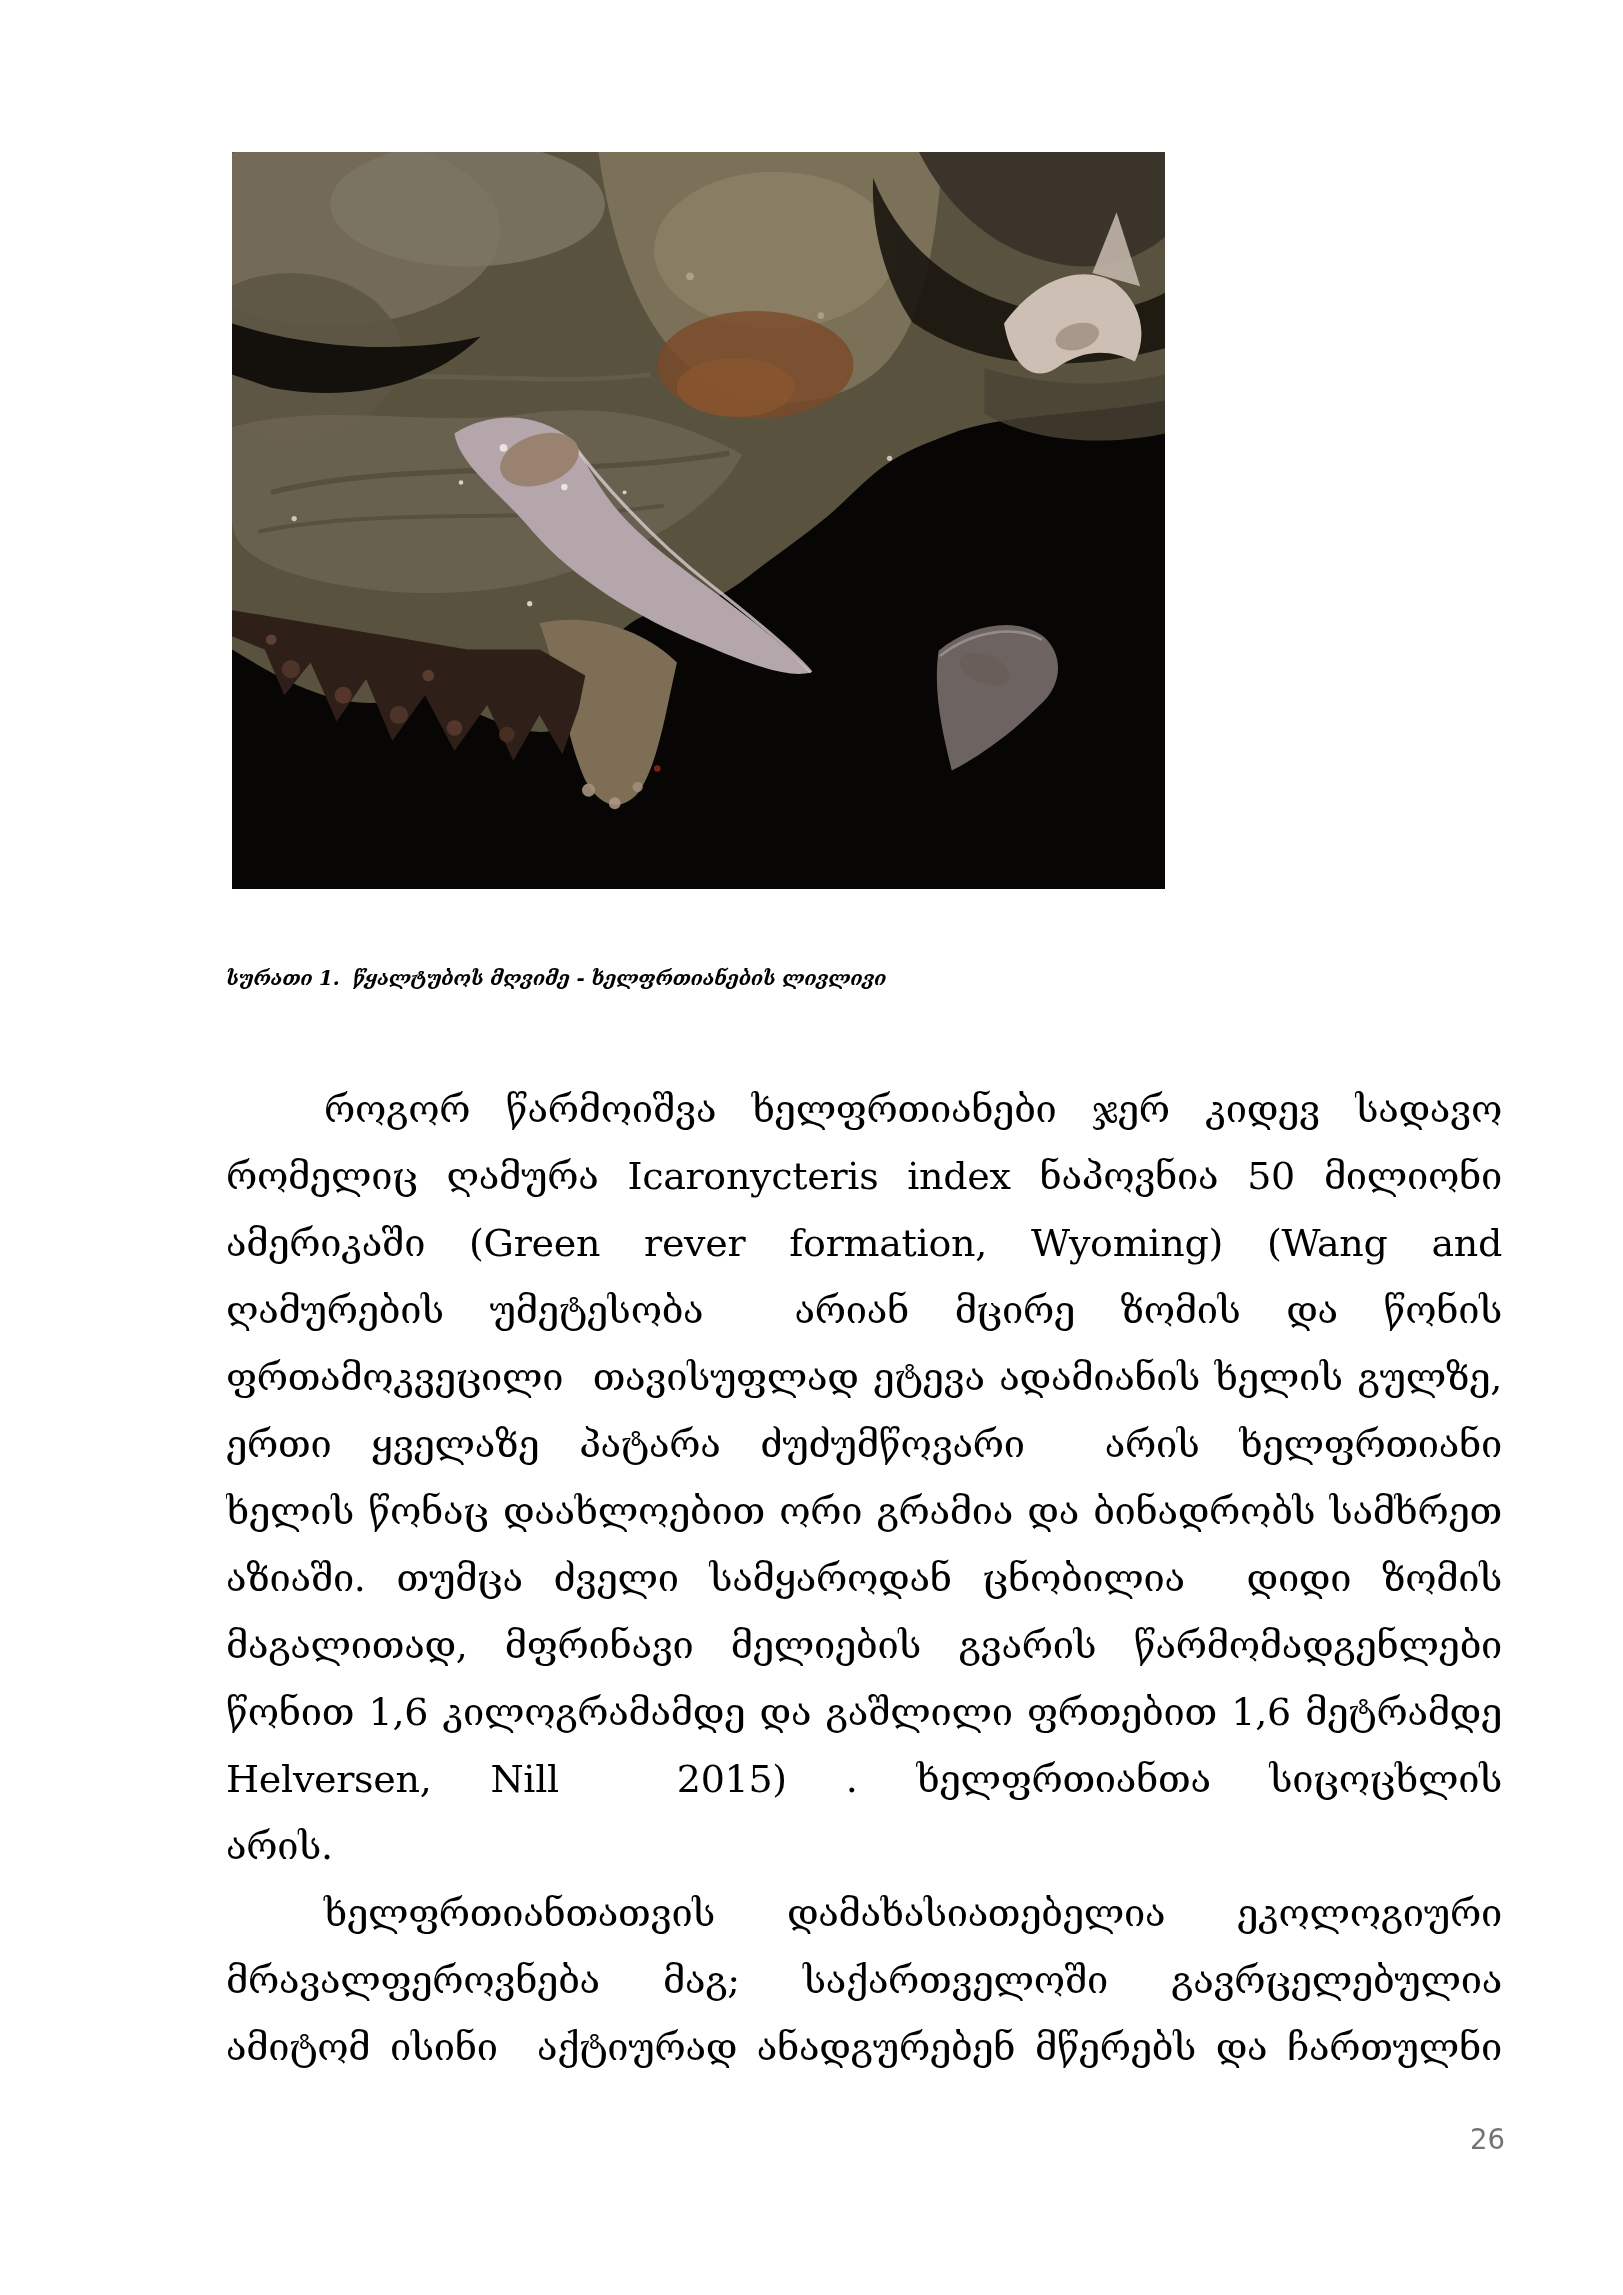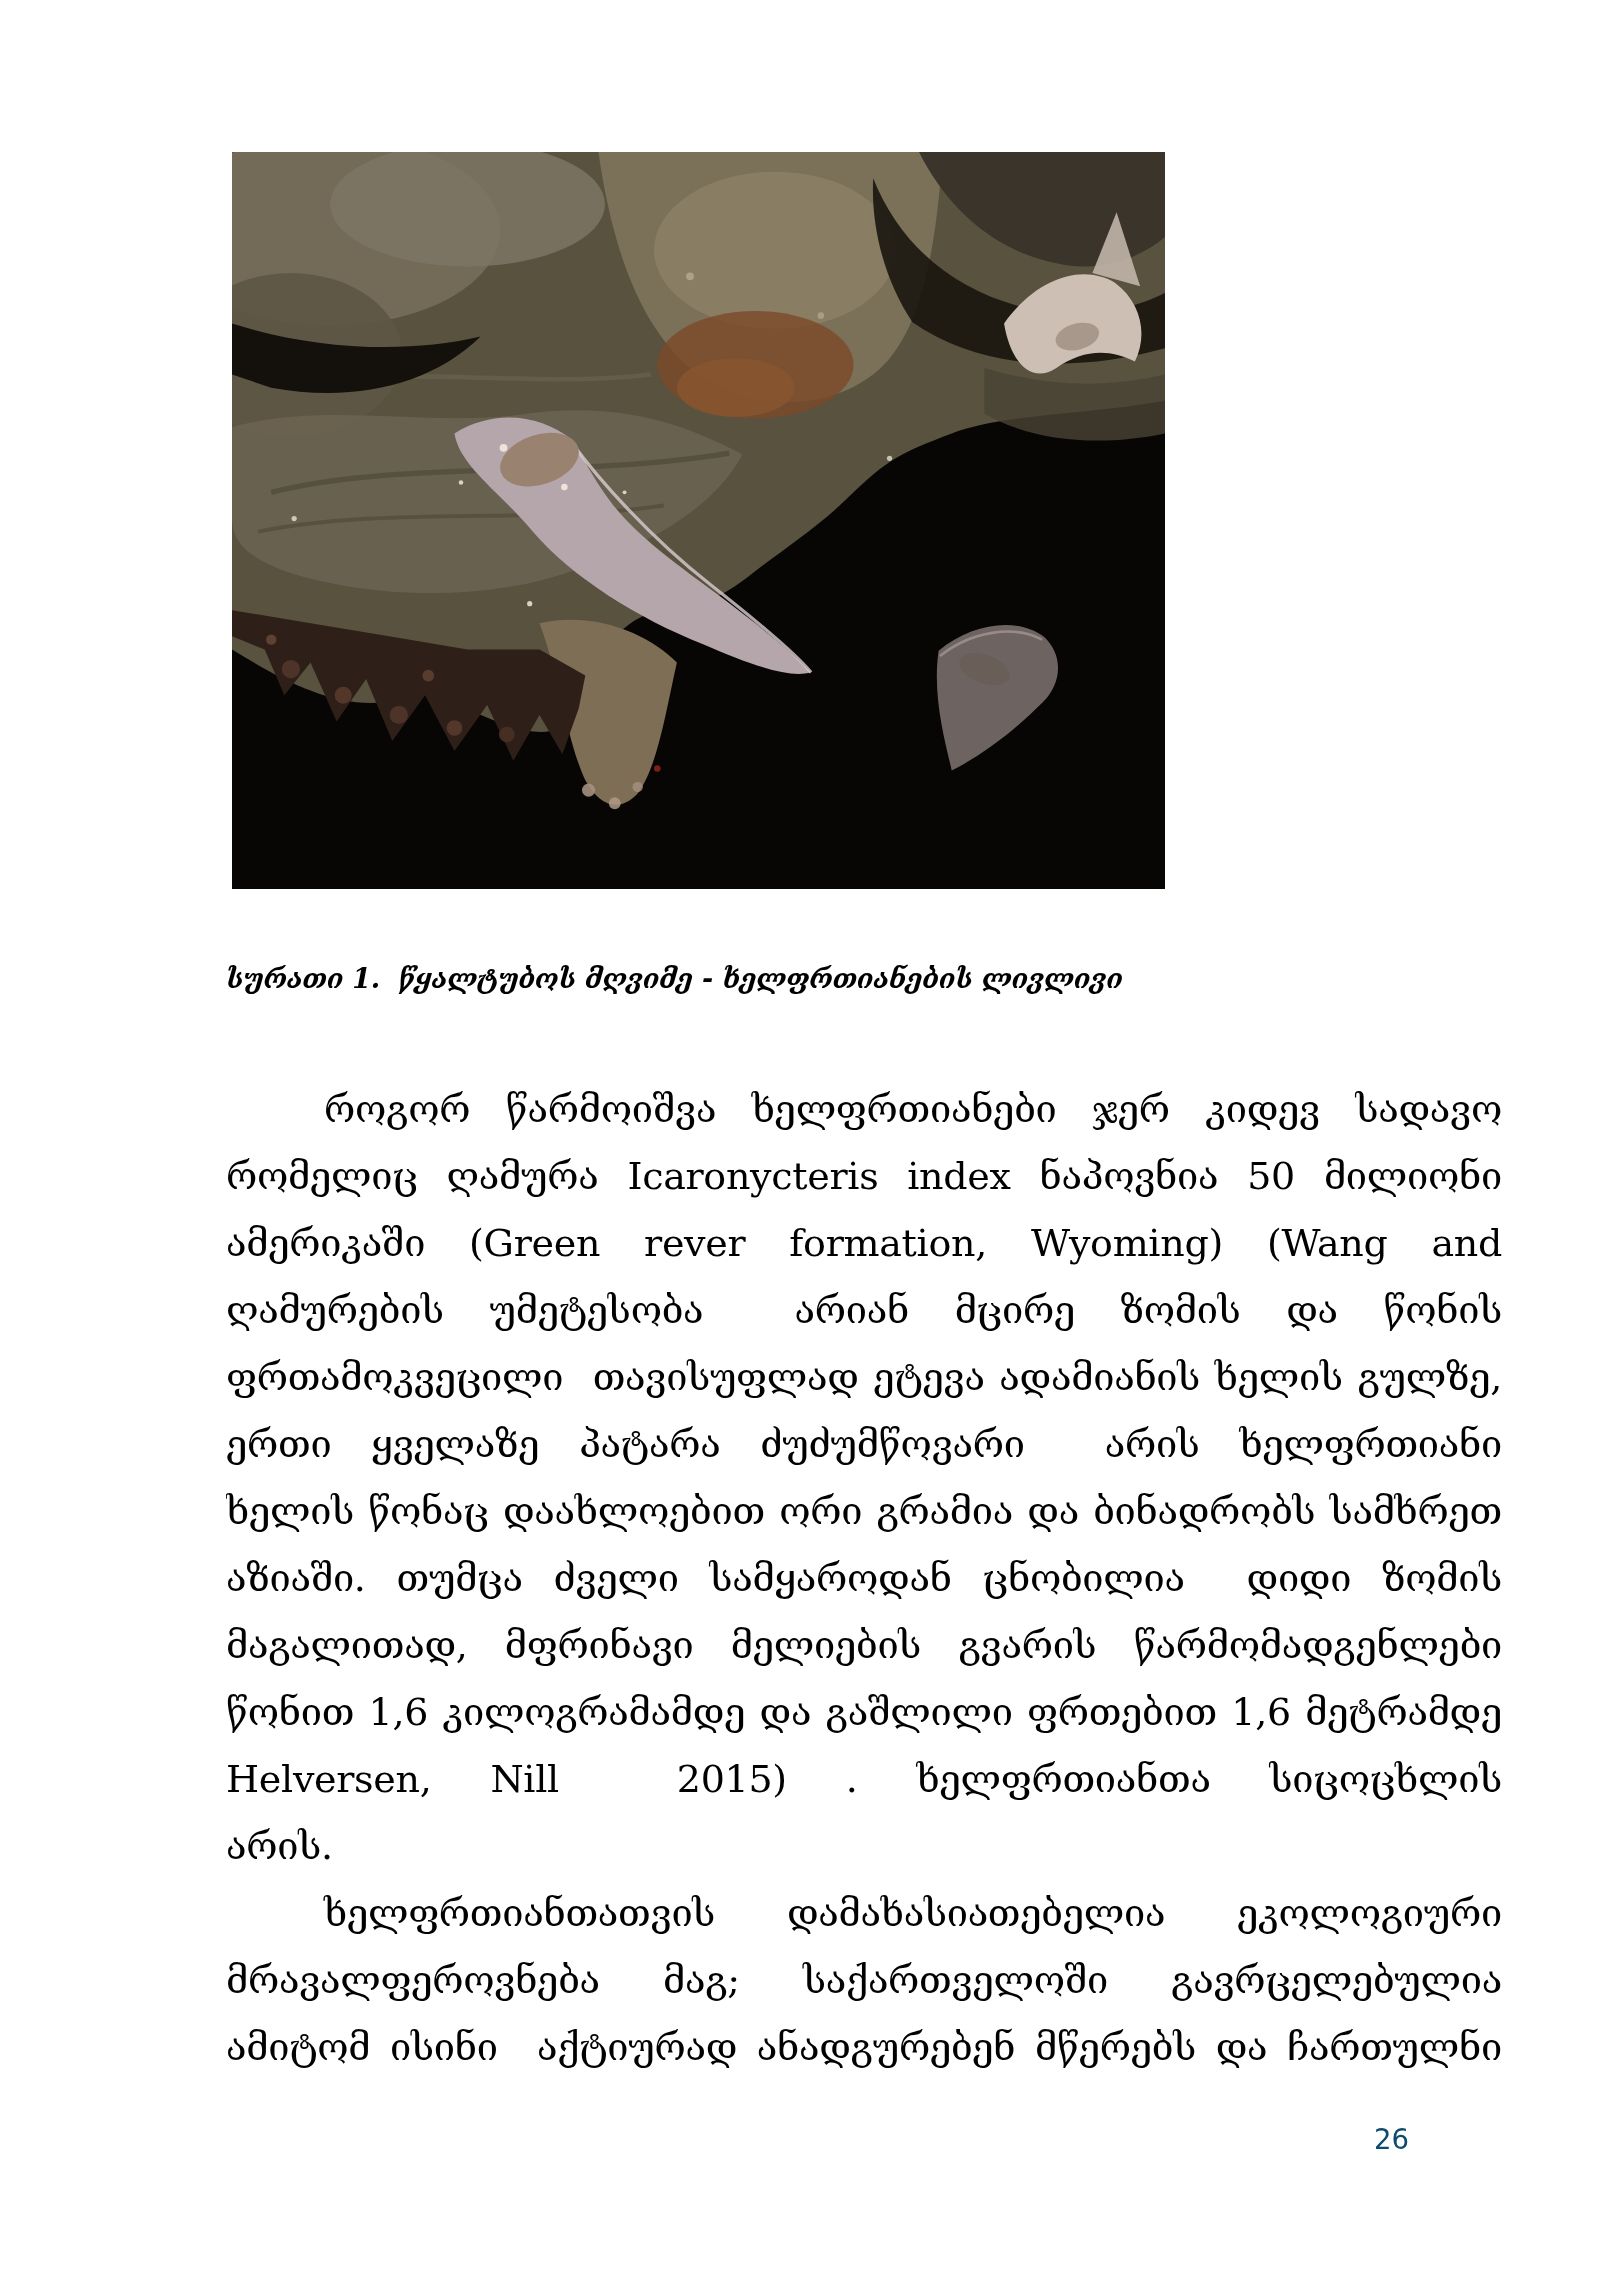--- a/index.html
+++ b/index.html
@@ -11,42 +11,42 @@
     color:#000;
     overflow:hidden;
   }
   .photo{
     position:absolute;left:232px;top:152px;width:933px;height:737px;
     background:#060504;
   }
   .photo svg{display:block;width:100%;height:100%;}
   .caption{
     position:absolute;left:226px;top:959px;width:1276px;
-    font-style:italic;font-weight:bold;font-size:27px;line-height:39px;
+    font-style:italic;font-weight:bold;font-size:20px;line-height:39px;
     text-align:left;
     letter-spacing:-0.3px;
   }
   .body-text{
     position:absolute;left:226px;top:1076px;width:1276px;
   }
   .line{
     height:67px;line-height:67px;
     font-size:38px;letter-spacing:-0.3px;
     text-align:justify;
     text-align-last:justify;
     overflow:hidden;
     white-space:normal;
   }
   .line.indent{text-indent:98px;}
   .line.nostretch{text-align-last:left;}
   .lat-italic{}
   .page-number{
     position:absolute;top:2123px;right:118px;width:131px;
     font-family:"DejaVu Sans","Liberation Sans",sans-serif;
-    font-size:27.5px;line-height:33px;color:#0c4a6e;
+    font-size:27.5px;line-height:33px;text-align:right;color:#737373;
   }
 </style>
 </head>
 <body>
 
 <div class="page">
 
   <div class="photo">
     <svg viewBox="0 0 1426 1126" preserveAspectRatio="none">
 

